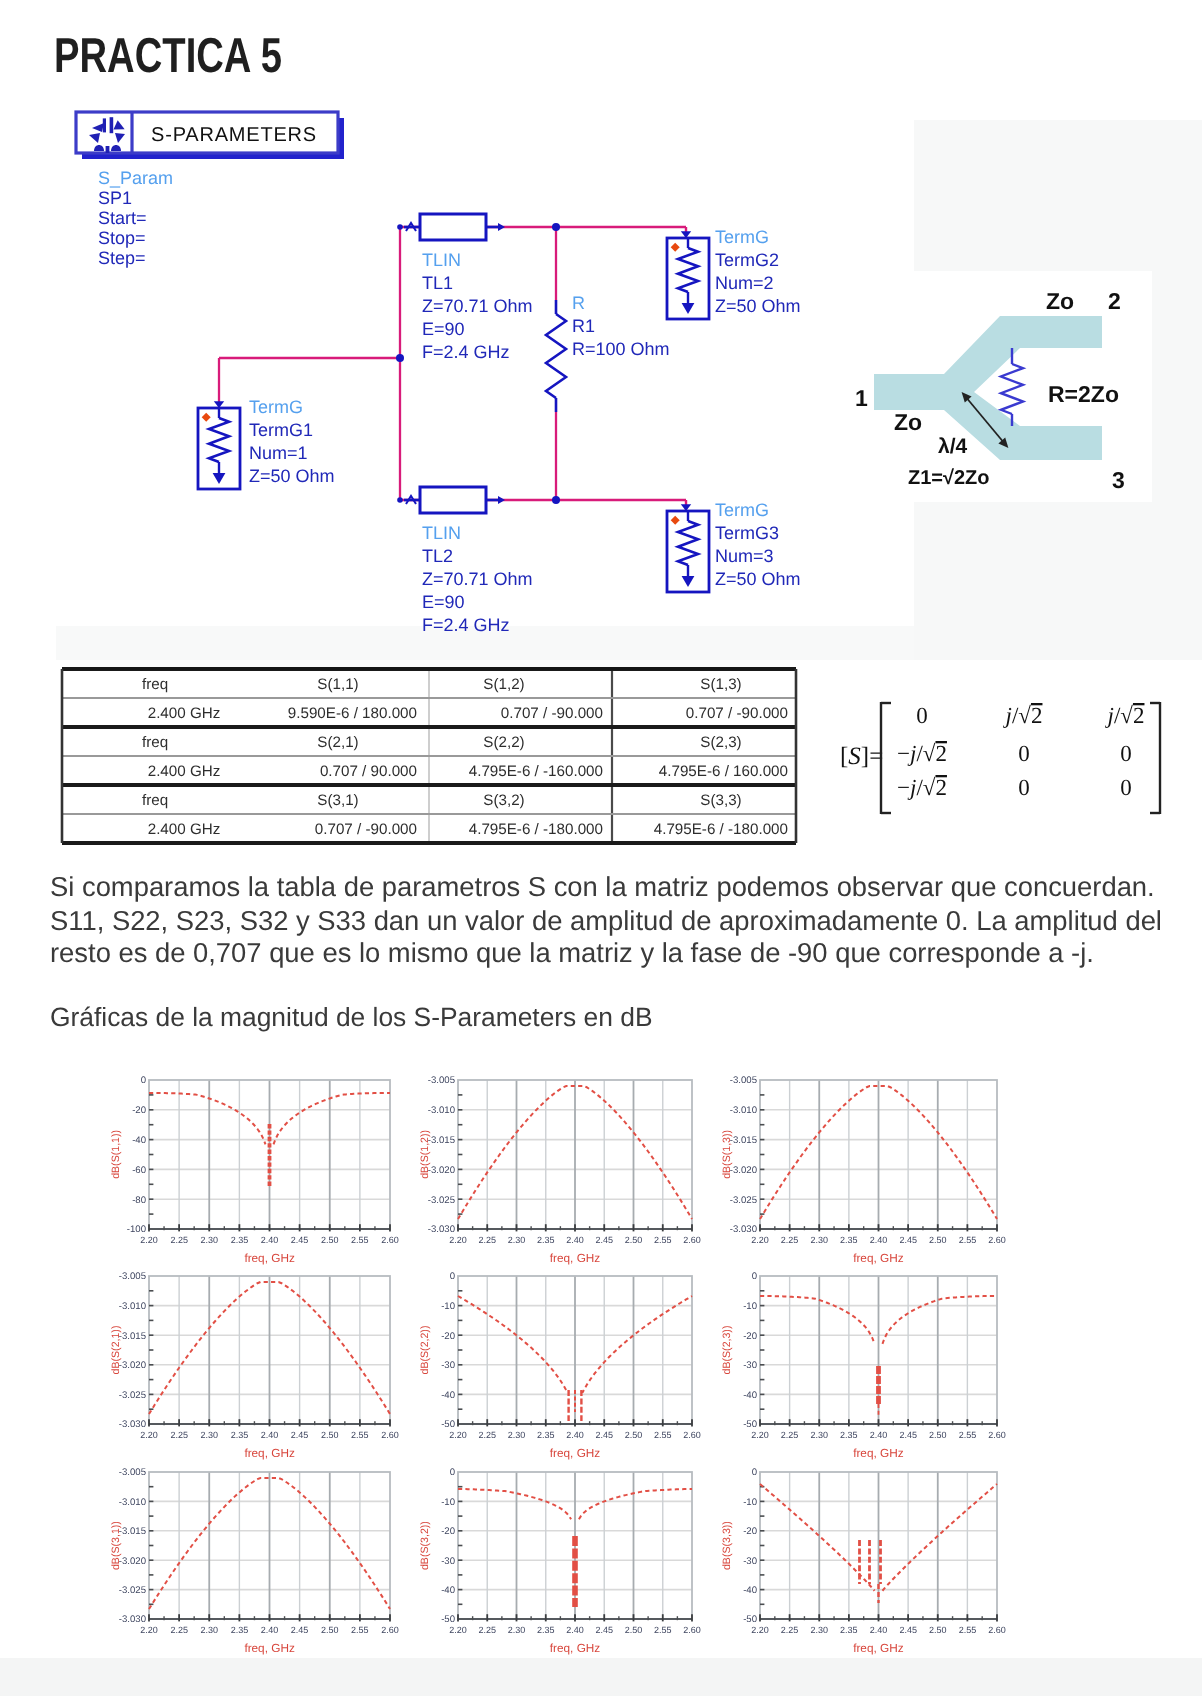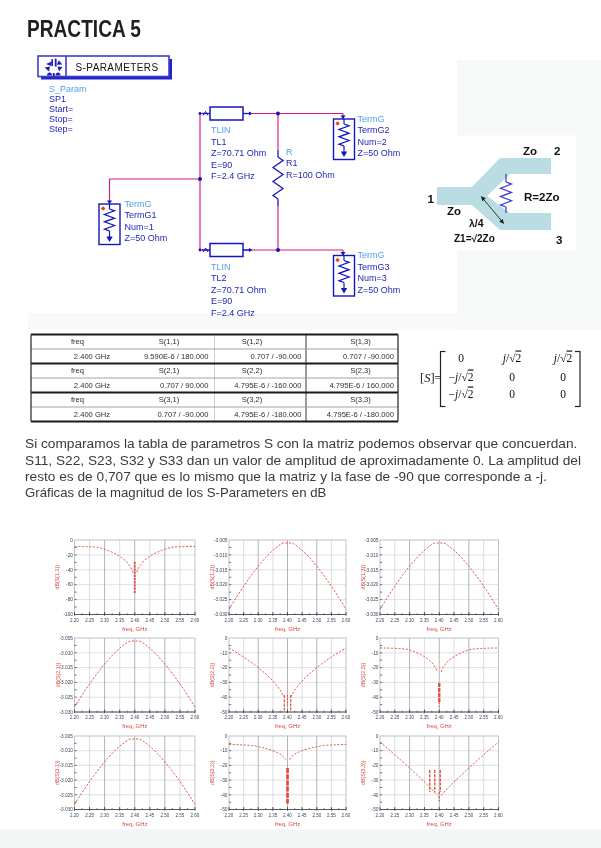--- a/index.html
+++ b/index.html
@@ -4,21 +4,21 @@
 html,body{margin:0;padding:0;background:#fff;}
 body{width:601px;height:848px;position:relative;font-family:"Liberation Sans",sans-serif;overflow:hidden;}
 .abs{position:absolute;}
 </style></head>
 <body>
 <div class="abs" style="left:457px;top:60px;width:144px;height:270px;background:#f7f8f8;"></div>
 <div class="abs" style="left:28px;top:313px;width:429px;height:17px;background:#f8f9f9;"></div>
 <div class="abs" style="left:0px;top:829px;width:601px;height:19px;background:#f4f5f5;"></div>
 <div class="abs" style="left:27px;top:15px;font-size:24.5px;font-weight:bold;color:#1f1f1f;transform:scaleX(0.78);transform-origin:left top;">PRACTICA 5</div>
 <div class="abs" style="left:25px;top:436px;width:580px;font-size:13.7px;line-height:16.6px;color:#3a3a3a;">Si comparamos la tabla de parametros S con la matriz podemos observar que concuerdan.<br>S11, S22, S23, S32 y S33 dan un valor de amplitud de aproximadamente 0. La amplitud del<br>resto es de 0,707 que es lo mismo que la matriz y la fase de -90 que corresponde a -j.</div>
-<div class="abs" style="left:25px;top:485px;font-size:13.2px;color:#3a3a3a;">Gráficas de la magnitud de los S-Parameters en dB</div>
+<div class="abs" style="left:25px;top:501px;font-size:13.2px;color:#3a3a3a;">Gráficas de la magnitud de los S-Parameters en dB</div>
 <svg class="abs" style="left:0;top:0" width="601" height="848" viewBox="0 0 601 848" font-family="Liberation Sans, sans-serif">
 <rect x="41" y="59" width="131" height="20.5" fill="#2222cc"></rect>
 <rect x="38" y="56" width="131" height="20.5" fill="#fff" stroke="#3c3cc8" stroke-width="1.6"></rect>
 <line x1="66.00" y1="56.00" x2="66.00" y2="76.50" stroke="#3c3cc8" stroke-width="1.6"></line>
 <g fill="#2020b4">
 <path d="M 46,64 L 52,61.5 L 51,66 Z"></path>
 <path d="M 58,60 L 63,62.5 L 58,65 Z" transform="rotate(25 58 62)"></path>
 <rect x="51.4" y="59.2" width="1.6" height="7"></rect>
 <rect x="54.8" y="58.6" width="1.8" height="8"></rect>
 <path d="M 44.5,67.5 L 50,66.5 L 49,71.5 Z"></path>

